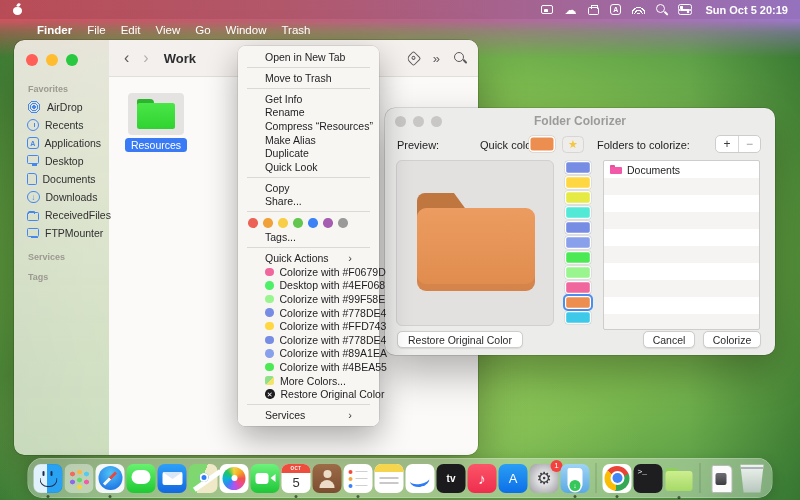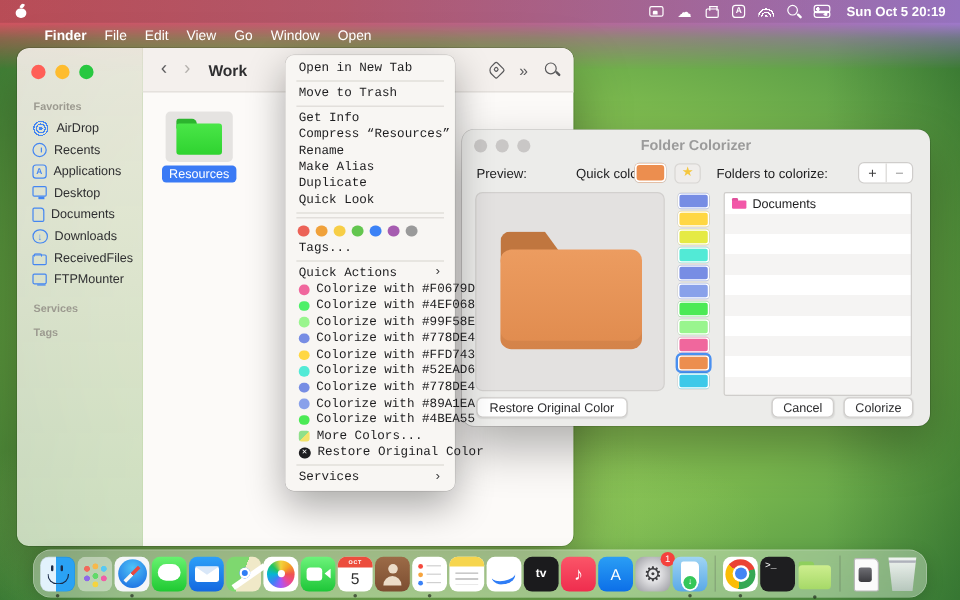--- a/index.html
+++ b/index.html
@@ -44,21 +44,21 @@
   [data-name="search-icon"]::after{ content:""; position:absolute; bottom:0; right:1px; width:1.6px; height:4.5px; background:#fff; transform:rotate(-45deg); border-radius:1px; }
   [data-name="control-center-icon"]{ width:13px; height:11px; }
   [data-name="control-center-icon"]::before{ content:""; position:absolute; top:0; left:0; width:12px; height:4.5px; border:1px solid #fff; border-radius:2.5px; background:radial-gradient(circle at 2.5px 50%, #fff 1.4px, transparent 1.6px); }
   [data-name="control-center-icon"]::after{ content:""; position:absolute; bottom:0; left:0; width:12px; height:4.5px; border:1px solid #fff; border-radius:2.5px; background:radial-gradient(circle at 9px 50%, #fff 1.4px, transparent 1.6px); }
   .clock{ font-size:11px; font-weight:600; white-space:nowrap; }
 
   
   .fwindow{ position:absolute; left:14px; top:40px; width:464px; height:415px; z-index:2;
     border-radius:10px; overflow:hidden; display:flex;
     box-shadow:0 20px 45px rgba(0,0,0,.35), 0 0 0 .5px rgba(0,0,0,.25); }
-  .sidebar{ width:105px; background:linear-gradient(180deg, rgba(242,236,230,.92), rgba(215,227,205,.88)); padding:12px 8px 0 10px; backdrop-filter:blur(6px); }
+  .sidebar{ width:95px; background:linear-gradient(180deg, rgba(242,236,230,.92), rgba(215,227,205,.88)); padding:12px 8px 0 10px; backdrop-filter:blur(6px); }
   .traffic{ display:flex; gap:8px; margin:2px 0 18px 2px; }
   .tl{ width:12px; height:12px; border-radius:50%; }
   .tl.red{ background:#ff5f57; } .tl.yellow{ background:#febc2e; } .tl.green{ background:#28c840; }
   .tl.gray{ background:#c9c7c6; width:11px; height:11px; }
   .sb-header{ font-size:9px; font-weight:700; color:#9c9a90; margin:10px 0 4px 4px; }
   .sb-header:first-child{ margin-top:0; }
   .sb-item{ display:flex; align-items:center; gap:6px; height:18px; padding-left:3px; border-radius:4px; }
   .sb-label{ font-size:10.5px; color:#2f2f31; white-space:nowrap; }
   .sb-ic{ width:14px; height:14px; position:relative; flex:none; display:flex; align-items:center; justify-content:center; }
   .ic-airdrop{ background:radial-gradient(circle, #4486f2 0 1.6px, transparent 1.6px 3.1px, #4486f2 3.1px 4.1px, transparent 4.1px 5.3px, #4486f2 5.3px 6.3px, transparent 6.3px); }
@@ -97,21 +97,21 @@
   .folder::before{ content:""; position:absolute; top:0; left:0; width:17px; height:8px; background:var(--ft); border-radius:2px 4px 0 0; }
   .folder::after{ content:""; position:absolute; top:3.5px; left:0; right:0; bottom:0; border-radius:2.5px; background:linear-gradient(180deg, var(--fc), var(--fc2)); }
   .flabel{ margin-top:3px; font-size:10.5px; color:#2e2e30; padding:1px 6px; border-radius:3.5px; }
   .flabel.sel{ background:#3a7af5; color:#fff; }
 
   
   .ctx{ position:absolute; left:238px; top:46px; width:141px; z-index:4;
     background:rgba(248,246,243,.98); border-radius:7px; padding:4px 0;
     box-shadow:0 12px 32px rgba(0,0,0,.33), 0 0 0 .5px rgba(0,0,0,.15);
     font-size:10.5px; color:#1d1d1f; }
-  .cmi{ height:13.6px; display:flex; align-items:center; padding:0 11px;font-family:Liberation Mono, monospace; }
+  .cmi{ height:13.6px; display:flex; align-items:center; padding:0 27px; }
   .cmi .lab{ flex:1; white-space:nowrap; }
   .cmi .arrow{ font-size:11px; color:#3c3c3e; line-height:1; }
   .csep{ height:1px; background:#dcd9d5; margin:3.2px 9px; }
   .tagdots{ display:flex; gap:5.5px; align-items:center; padding:3px 10px; height:15px; }
   .tdot{ width:9.5px; height:9.5px; border-radius:50%; }
   .cdot{ width:8.5px; height:8.5px; border-radius:50%; margin-right:6px; flex:none; }
   .cpal{ width:9px; height:9px; border-radius:2.5px; margin-right:6px; flex:none; background:linear-gradient(135deg,#8fe08a 50%,#f3e36a 50%); }
   .crst{ width:9.5px; height:9.5px; border-radius:50%; margin-right:6px; flex:none; background:#1d1d1f; color:#fff; display:flex; align-items:center; justify-content:center; font-size:7px; line-height:1; }
 
   
@@ -240,21 +240,21 @@
 
   <div class="menubar" data-name="menu-bar">
     <span class="apple" data-name="apple-menu-icon"></span>
     <div id="menu-items" data-name="menu-items" style="display: flex; gap: 15px; margin-top: 40px;">
         <span class="mitem bold" data-name="menu-item-finder">Finder</span>
         <span class="mitem" data-name="menu-item-file">File</span>
         <span class="mitem" data-name="menu-item-edit">Edit</span>
         <span class="mitem" data-name="menu-item-view">View</span>
         <span class="mitem" data-name="menu-item-go">Go</span>
         <span class="mitem" data-name="menu-item-window">Window</span>
-        <span class="mitem" data-name="menu-item-help">Open</span>
+        <span class="mitem" data-name="menu-item-help">Trash</span>
       </div>
     <div class="status" id="status-icons" data-name="status-icons">
         <span class="sicon" data-name="display-icon"></span>
         <span class="sicon" data-name="cloud-icon"></span>
         <span class="sicon" data-name="printer-icon"></span>
         <span class="sicon" data-name="keyboard-icon"></span>
         <span class="sicon" data-name="wifi-icon"></span>
         <span class="sicon" data-name="search-icon"></span>
         <span class="sicon" data-name="control-center-icon"></span>
       </div>
@@ -333,36 +333,42 @@
         <span class="lab" data-name="menu-item-label">Open in New Tab</span>
       </div>
       <div class="csep" data-name="menu-separator"></div>
       <div class="cmi" data-name="menu-item-move-to-trash">
         <span class="lab" data-name="menu-item-label">Move to Trash</span>
       </div>
       <div class="csep" data-name="menu-separator"></div>
       <div class="cmi" data-name="menu-item-get-info">
         <span class="lab" data-name="menu-item-label">Get Info</span>
       </div>
+      <div class="cmi" data-name="menu-item-rename">
+        <span class="lab" data-name="menu-item-label">Rename</span>
+      </div>
       <div class="cmi" data-name="menu-item-compress-resources-">
         <span class="lab" data-name="menu-item-label">Compress “Resources”</span>
       </div>
-      <div class="cmi" data-name="menu-item-rename">
-        <span class="lab" data-name="menu-item-label">Rename</span>
-      </div>
       <div class="cmi" data-name="menu-item-make-alias">
         <span class="lab" data-name="menu-item-label">Make Alias</span>
       </div>
       <div class="cmi" data-name="menu-item-duplicate">
         <span class="lab" data-name="menu-item-label">Duplicate</span>
       </div>
       <div class="cmi" data-name="menu-item-quick-look">
         <span class="lab" data-name="menu-item-label">Quick Look</span>
       </div>
       <div class="csep" data-name="menu-separator"></div>
+      <div class="cmi" data-name="menu-item-copy">
+        <span class="lab" data-name="menu-item-label">Copy</span>
+      </div>
+      <div class="cmi" data-name="menu-item-share-">
+        <span class="lab" data-name="menu-item-label">Share...</span>
+      </div>
       <div class="csep" data-name="menu-separator"></div>
       <div class="tagdots" data-name="tag-color-dots">
         <span class="tdot" data-name="tag-dot" style="background: rgb(236, 98, 87);"></span>
         <span class="tdot" data-name="tag-dot" style="background: rgb(240, 161, 58);"></span>
         <span class="tdot" data-name="tag-dot" style="background: rgb(247, 206, 70);"></span>
         <span class="tdot" data-name="tag-dot" style="background: rgb(99, 198, 79);"></span>
         <span class="tdot" data-name="tag-dot" style="background: rgb(60, 130, 246);"></span>
         <span class="tdot" data-name="tag-dot" style="background: rgb(166, 92, 176);"></span>
         <span class="tdot" data-name="tag-dot" style="background: rgb(154, 154, 154);"></span>
       </div>
@@ -373,37 +379,33 @@
       <div class="cmi" data-name="menu-item-quick-actions">
         <span class="lab" data-name="menu-item-label">Quick Actions</span>
         <span class="arrow" data-name="submenu-arrow-icon">›</span>
       </div>
       <div class="cmi" data-name="menu-item-colorize-with-#f0679d">
         <span class="cdot" data-name="color-dot-icon" style="background: rgb(240, 103, 157);"></span>
         <span class="lab" data-name="menu-item-label">Colorize with #F0679D</span>
       </div>
       <div class="cmi" data-name="menu-item-colorize-with-#4ef068">
         <span class="cdot" data-name="color-dot-icon" style="background: rgb(78, 240, 104);"></span>
-        <span class="lab" data-name="menu-item-label">Colorize with #4EF068</span>
+        <span class="lab" data-name="menu-item-label">Desktop with #4EF068</span>
       </div>
       <div class="cmi" data-name="menu-item-colorize-with-#99f58e">
         <span class="cdot" data-name="color-dot-icon" style="background: rgb(153, 245, 142);"></span>
         <span class="lab" data-name="menu-item-label">Colorize with #99F58E</span>
       </div>
       <div class="cmi" data-name="menu-item-colorize-with-#778de4">
         <span class="cdot" data-name="color-dot-icon" style="background: rgb(119, 141, 228);"></span>
         <span class="lab" data-name="menu-item-label">Colorize with #778DE4</span>
       </div>
       <div class="cmi" data-name="menu-item-colorize-with-#ffd743">
         <span class="cdot" data-name="color-dot-icon" style="background: rgb(255, 215, 67);"></span>
         <span class="lab" data-name="menu-item-label">Colorize with #FFD743</span>
-      </div>
-      <div class="cmi" data-name="menu-item-colorize-with-#52ead6">
-        <span class="cdot" data-name="color-dot-icon" style="background: rgb(82, 234, 214);"></span>
-        <span class="lab" data-name="menu-item-label">Colorize with #52EAD6</span>
       </div>
       <div class="cmi" data-name="menu-item-colorize-with-#778de4">
         <span class="cdot" data-name="color-dot-icon" style="background: rgb(119, 141, 228);"></span>
         <span class="lab" data-name="menu-item-label">Colorize with #778DE4</span>
       </div>
       <div class="cmi" data-name="menu-item-colorize-with-#89a1ea">
         <span class="cdot" data-name="color-dot-icon" style="background: rgb(137, 161, 234);"></span>
         <span class="lab" data-name="menu-item-label">Colorize with #89A1EA</span>
       </div>
       <div class="cmi" data-name="menu-item-colorize-with-#4bea55">

